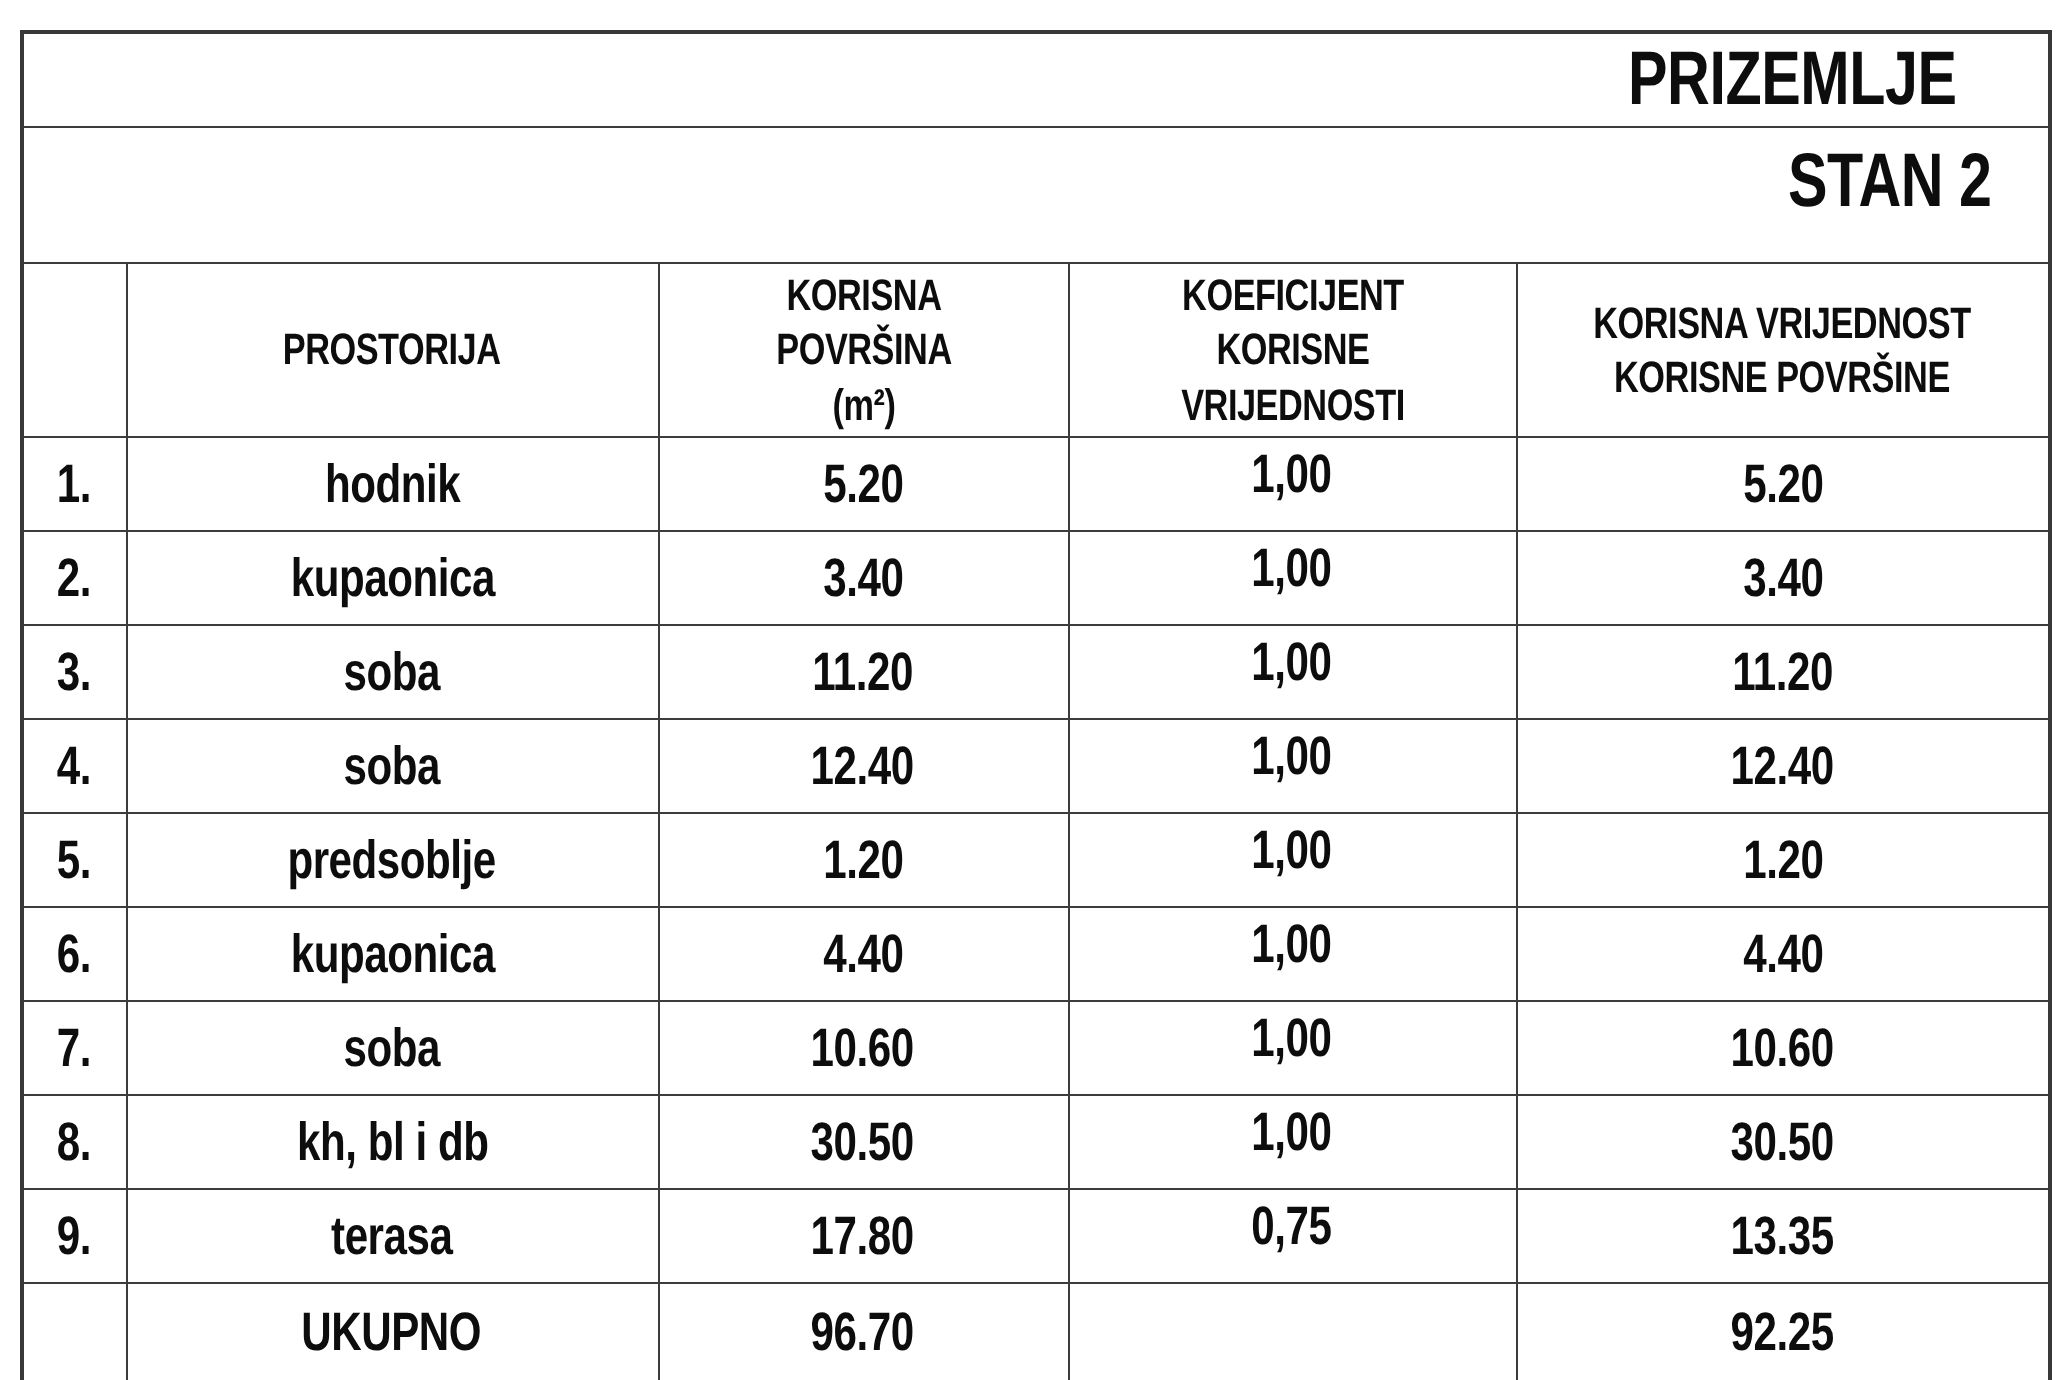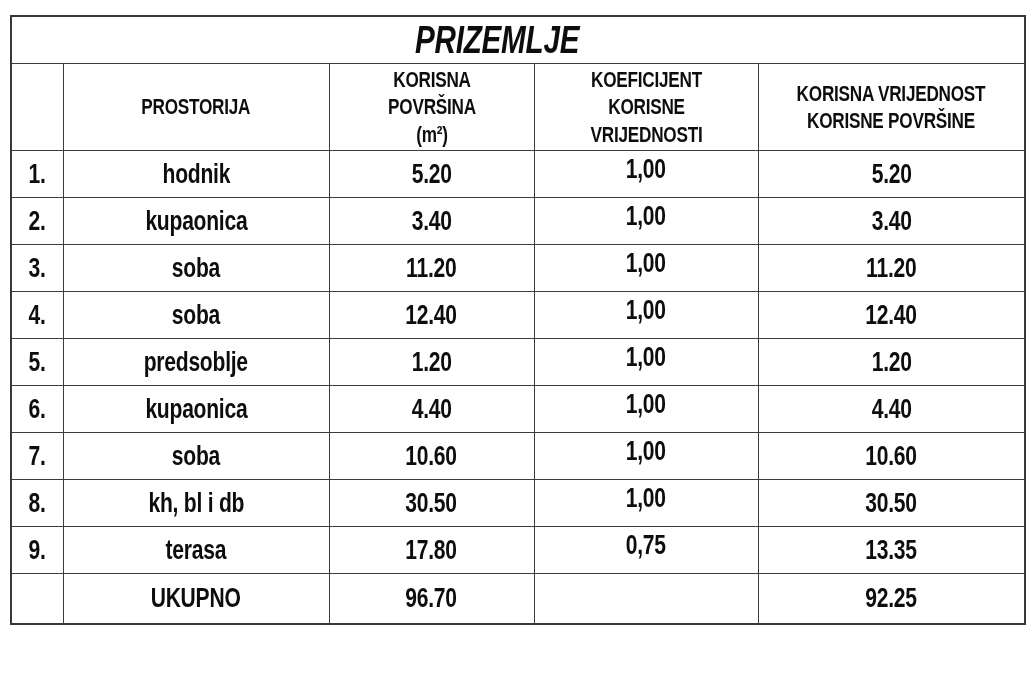--- a/index.html
+++ b/index.html
@@ -36,24 +36,23 @@
   }
   
   .t {
     display: inline-block;
     transform: scaleX(0.78);
     transform-origin: center center;
     white-space: pre-line;
     letter-spacing: -0.3px;
   }
   tr.title-row td {
-    text-align: center;
+    text-align: right;
     font-size: 38px;
     padding-left: 5px;
-    font-style: italic;
   }
   tr.title-row .t {
     transform-origin: left center;
   }
   tr.title-row.floor td { height: 46px; }
   tr.title-row.unit td  { height: 61px; vertical-align: top; padding-top: 6px; }
   tr.header-row td {
     height: 86px;
     font-size: 22px;
     line-height: 1.25;
@@ -80,20 +79,25 @@
       <col style="width:266px">
       <col style="width:205px">
       <col style="width:224px">
       <col style="width:267px">
     </colgroup>
 
     <tbody>
         <tr class="title-row floor">
       <td colspan="5">
         <span class="t">PRIZEMLJE</span>
+      </td>
+    </tr>
+    <tr class="title-row unit">
+      <td colspan="5">
+        <span class="t">STAN 2</span>
       </td>
     </tr>
 
     <tr class="header-row">
       <td>
         <span class="t"></span>
       </td>
       <td>
         <span class="t">PROSTORIJA</span>
       </td>

